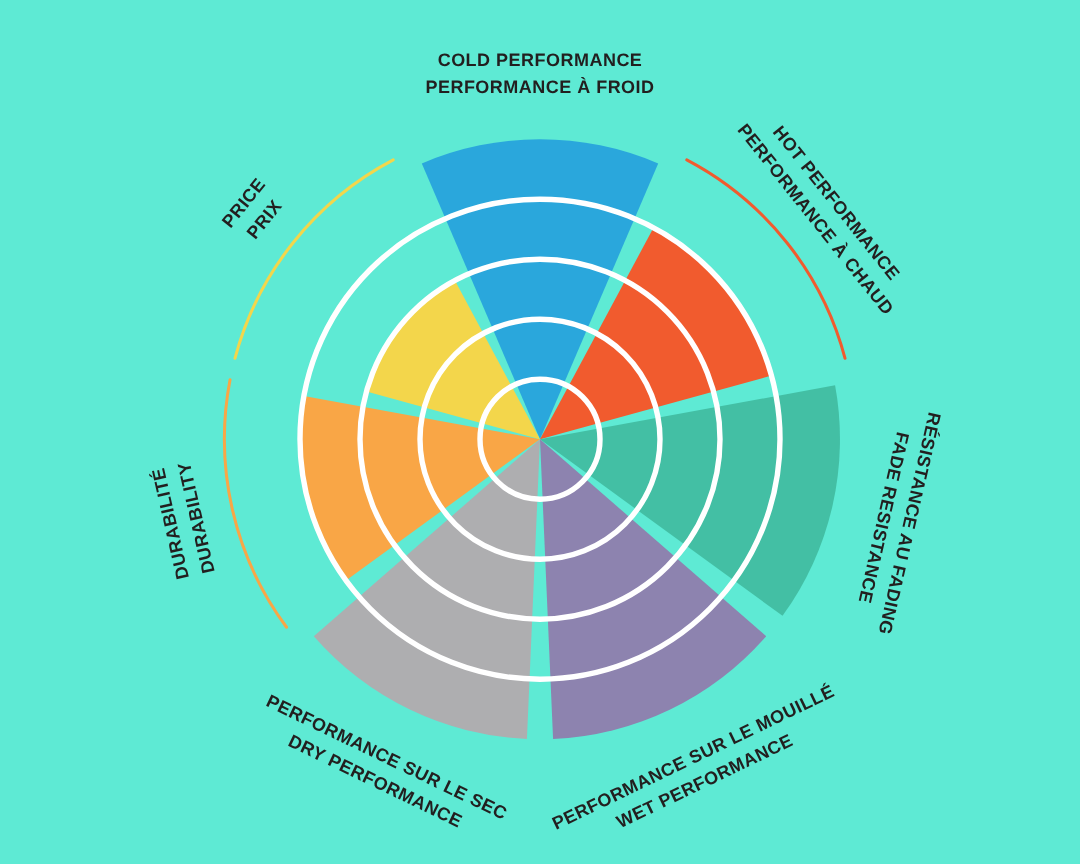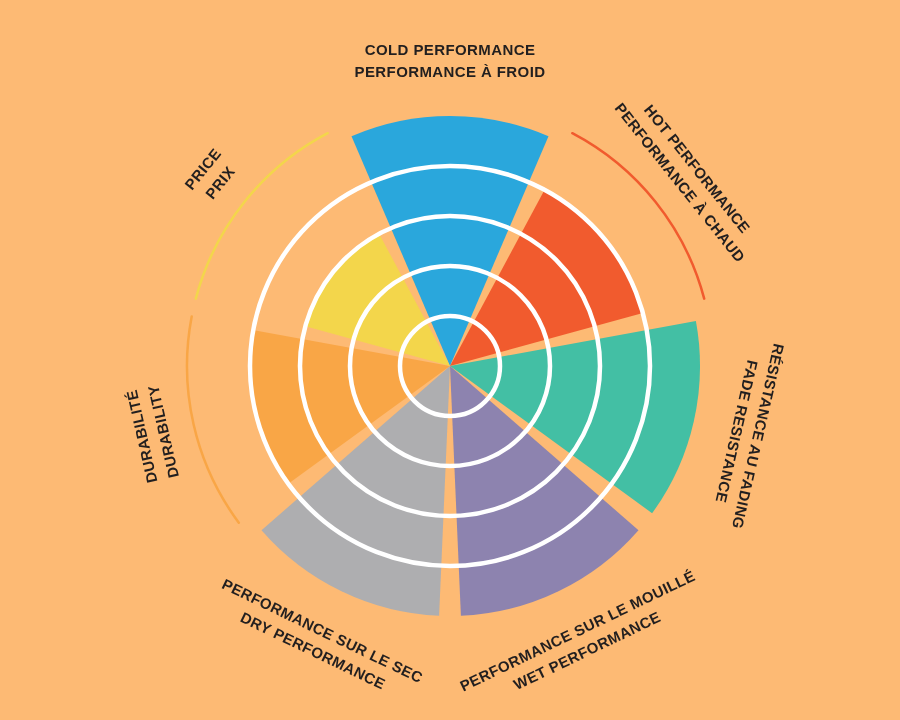--- a/index.html
+++ b/index.html
@@ -8,21 +8,21 @@
     background: #ffffff;
     width: 900px;
     height: 720px;
     overflow: hidden;
     font-family: "Liberation Sans", sans-serif;
   }
   .page {
     position: relative;
     width: 900px;
     height: 720px;
-    background: #fdba74;
+    background: #5eead4;
   }
   svg { display: block; }
   .lbl {
     font-family: "Liberation Sans", sans-serif;
     font-weight: bold;
     font-size: 15px;
     letter-spacing: 0.4px;
     fill: #221f1f;
   }
 </style>

